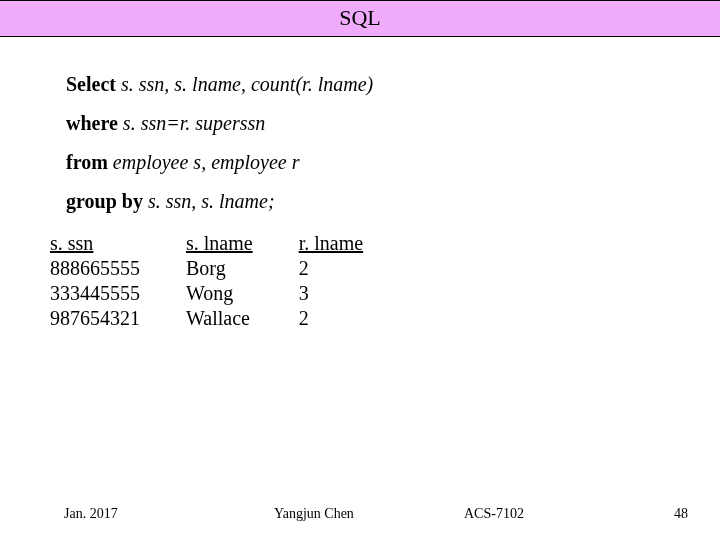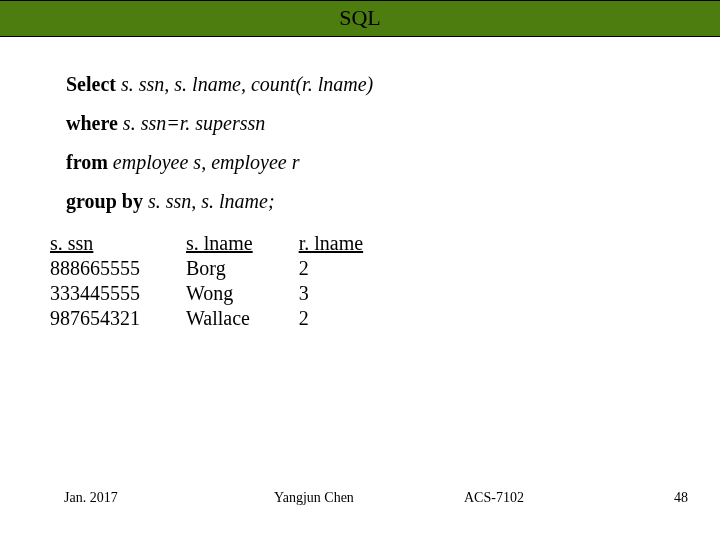--- a/index.html
+++ b/index.html
@@ -3,40 +3,40 @@
 <meta charset="utf-8">
 <style>
   html,body{margin:0;padding:0}
   body{
     width:720px;height:540px;
     font-family:"Times New Roman",Times,serif;
     font-size:20px;color:#000;background:#fff;
     position:relative;box-sizing:border-box;
   }
   .titlebar{
-    background:#4d7c0f;
+    background:#f0abfc;
     border-top:1px solid #000;border-bottom:1px solid #000;
     text-align:center;
     font-size:22px;
     padding:4px 0 5px 0;
   }
   .content{padding:36px 28px 0 28px}
   .intro{font-size:21px;margin:0 0 20px 0}
   .sql{margin-left:38px}
   .sql p{margin:0 0 16px 0;font-size:20px}
   .kw{font-weight:bold;font-style:normal}
   .it{font-style:italic}
   .table{margin:10px 0 0 20px}
   .table td{
     font-size:20px;vertical-align:top;
     padding:0 44px 0 0;line-height:1.25;
   }
   .u{text-decoration:underline}
   .footer{
-    position:absolute;left:0;bottom:34px;width:100%;
+    position:absolute;left:0;bottom:18px;width:100%;
     font-size:14px;box-sizing:border-box;
     padding:0 32px 0 64px;
   }
   .footer-row{display:flex}
   .f-left{flex:0 0 210px}
   .f-center{flex:0 0 190px}
   .f-course{flex:0 0 150px}
   .f-page{flex:1;text-align:right}
 </style>
 </head>

